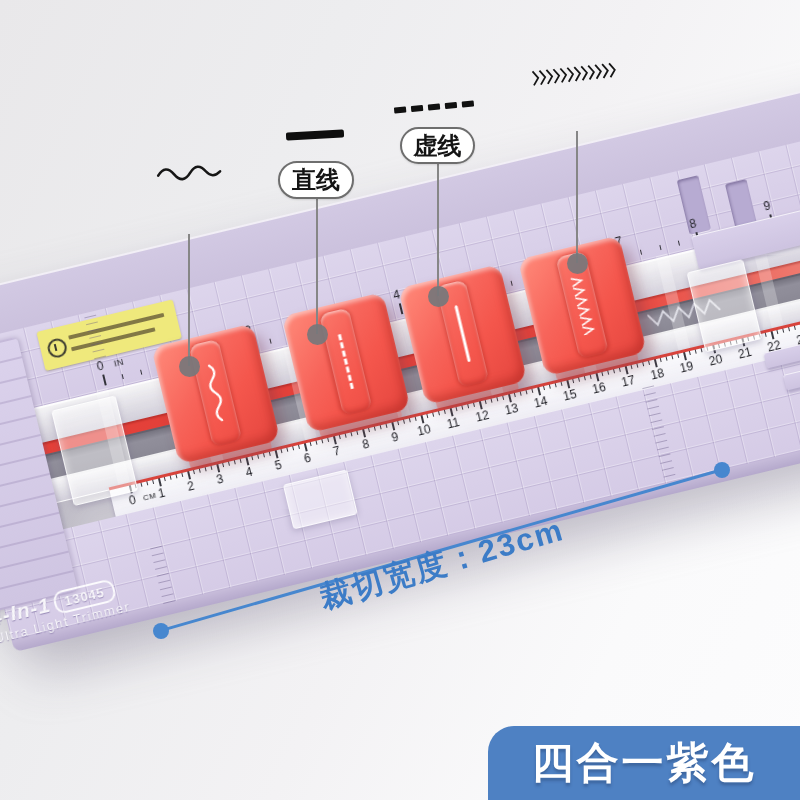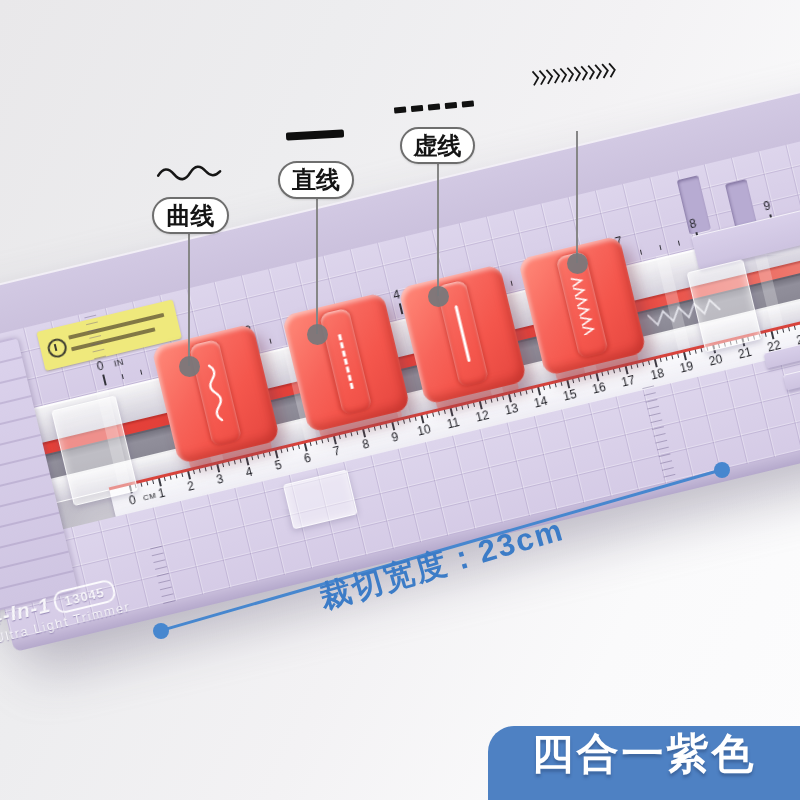--- a/index.html
+++ b/index.html
@@ -95,21 +95,21 @@
   .pointer-dot{position:absolute;width:21px;height:21px;border-radius:50%;background:#77777b;opacity:.93;z-index:5;}
   .dash{width:12px;height:6px;background:#111;border-radius:1px;}
   
   .dim-line{position:absolute;left:161px;top:629px;width:584px;height:3px;background:#4787cf;
     border-radius:2px;transform:rotate(-16deg);transform-origin:0 50%;z-index:5;}
   .dim-dot{position:absolute;width:16px;height:16px;border-radius:50%;background:#4787cf;z-index:5;}
   .dim-text{position:absolute;left:272px;top:543px;width:340px;text-align:center;
     transform:rotate(-16deg);font-size:31px;font-weight:600;color:#3c7cc7;letter-spacing:2px;z-index:5;}
   
   .badge{position:absolute;right:0;bottom:0;width:312px;height:74px;background:#4e81c3;
-    border-top-left-radius:26px;display:flex;align-items:flex-start;justify-content:center;z-index:6;}
+    border-top-left-radius:26px;display:flex;align-items:center;justify-content:center;z-index:6;}
   .badge span{color:#fff;font-size:42px;font-weight:bold;letter-spacing:3px;
     text-shadow:0 3px 3px rgba(30,50,90,.35);}
 </style>
 </head>
 <body>
 
 <div class="scene">
 
   <div class="trimmer">
     <div class="t-layer back-strip"></div>
@@ -498,23 +498,20 @@
     <i class="dash"></i>
       <i class="dash"></i>
       <i class="dash"></i>
       <i class="dash"></i>
       <i class="dash"></i>
   </div>
   <svg class="note" style="left:531px;top:64px;transform:rotate(-6deg)" width="88" height="20" viewBox="0 0 88 20">
     <path d="M2 3 l5 7 l-5 7 M9 3 l5 7 l-5 7 M16 3 l5 7 l-5 7 M23 3 l5 7 l-5 7 M30 3 l5 7 l-5 7 M37 3 l5 7 l-5 7 M44 3 l5 7 l-5 7 M51 3 l5 7 l-5 7 M58 3 l5 7 l-5 7 M65 3 l5 7 l-5 7 M72 3 l5 7 l-5 7 M79 3 l5 7 l-5 7" fill="none" stroke="#161616" stroke-width="1.8"></path>
   </svg>
 
-  <div class="pill" style="left:152px;top:197px;width:73px;height:33px;font-size:24px;line-height:33px">
-    <span>曲线</span>
-  </div>
   <div class="pill" style="left:400px;top:127px;width:71px;height:33px;font-size:24px;line-height:33px">
     <span>虚线</span>
   </div>
   <div class="pill" style="left:278px;top:161px;width:72px;height:34px;font-size:24px;line-height:34px">
     <span>直线</span>
   </div>
 
   <div class="pointer-line" style="left:188px;top:234px;height:132px"></div>
   <div class="pointer-line" style="left:316px;top:199px;height:135px"></div>
   <div class="pointer-line" style="left:437px;top:164px;height:132px"></div>

